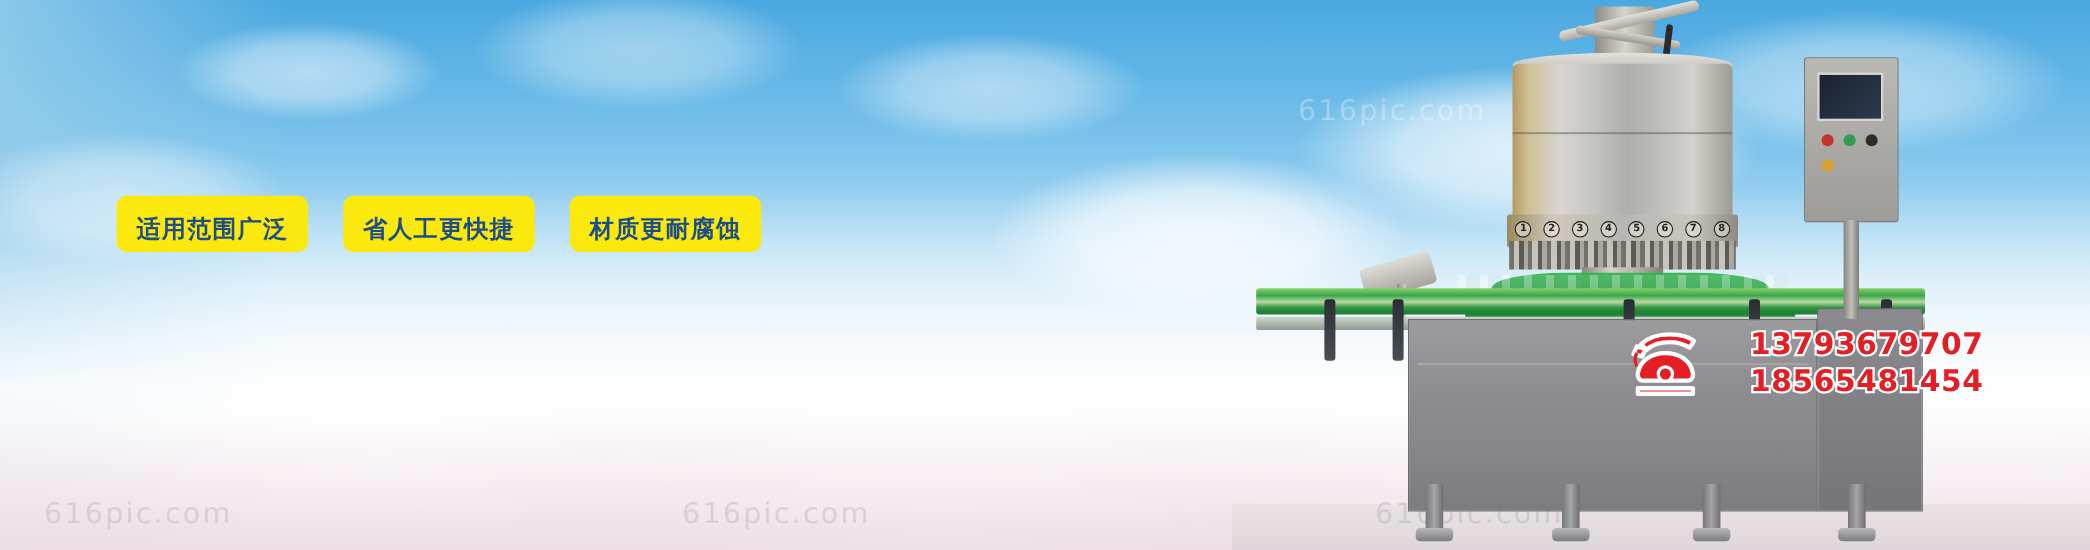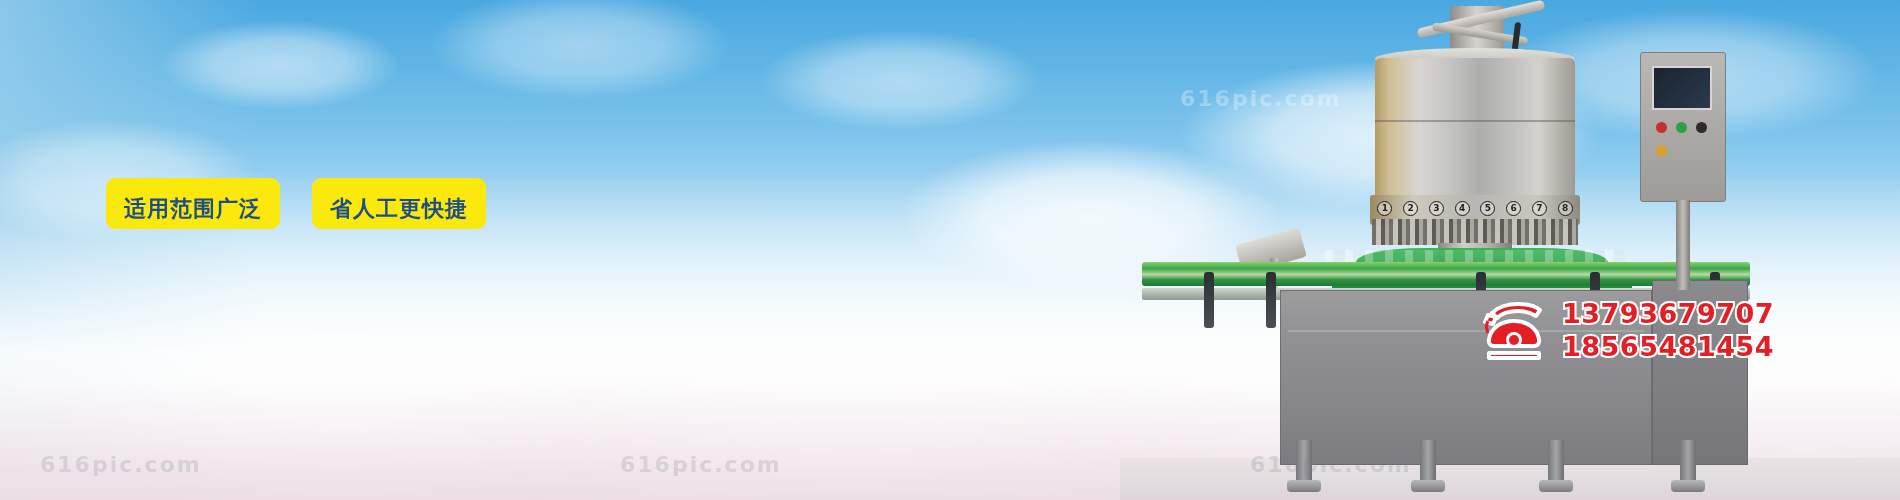--- a/index.html
+++ b/index.html
@@ -271,28 +271,29 @@
   .phone-nums {
     display:flex; flex-direction:column; gap:1px;
     font-family:"DejaVu Sans","Liberation Sans",sans-serif;
     font-size:27px;
     font-weight:bold;
     color:#e31e24;
     letter-spacing:.5px;
     -webkit-text-stroke:4px #ffffff;
     paint-order:stroke fill;
     line-height:1.18;
+    margin-left:29px;
   }
 
   
   .wm {
     position:absolute;
     color:rgba(255,255,255,.30);
-    font-size:22px;
-    font-weight:bold;
+    font-size:26px;
+    font-weight:normal;
     letter-spacing:2px;
     font-family:"DejaVu Sans",sans-serif;
     pointer-events:none;
     user-select:none;
     text-align:center;
   }
   .wm.dark { color:rgba(120,130,140,.22); }
 </style>
 </head>
 <body>
@@ -374,20 +375,21 @@
     <div class="m-foot" style="left:167px"></div>
     <div class="m-foot" style="left:291px"></div>
     <div class="m-foot" style="left:419px"></div>
     <div class="m-foot" style="left:551px"></div>
   </div>
 
 
   <div class="badges">
     <div class="badge">适用范围广泛</div>
     <div class="badge">省人工更快捷</div>
+    <div class="badge">材质更耐腐蚀</div>
   </div>
 
 
   <div class="phone-block">
     <svg class="phone-icon" viewBox="0 0 68 62">
       <g stroke="#ffffff" stroke-width="4" stroke-linejoin="round" fill="#e31e24">
         <path d="M34 22c-13 0-23 7-25 18-0.7 4 1 7 5 7h40c4 0 5.7-3 5-7-2-11-12-18-25-18z"></path>
         <path d="M9 54h50v5H9z"></path>
         <path d="M12 14c6-6 16-9 26-9 9 0 17 2 22 6l-4 6c-5-3-11-5-18-5-9 0-17 3-21 7z"></path>
         <path d="M8 16l8 2-3 7-8-2z"></path>

